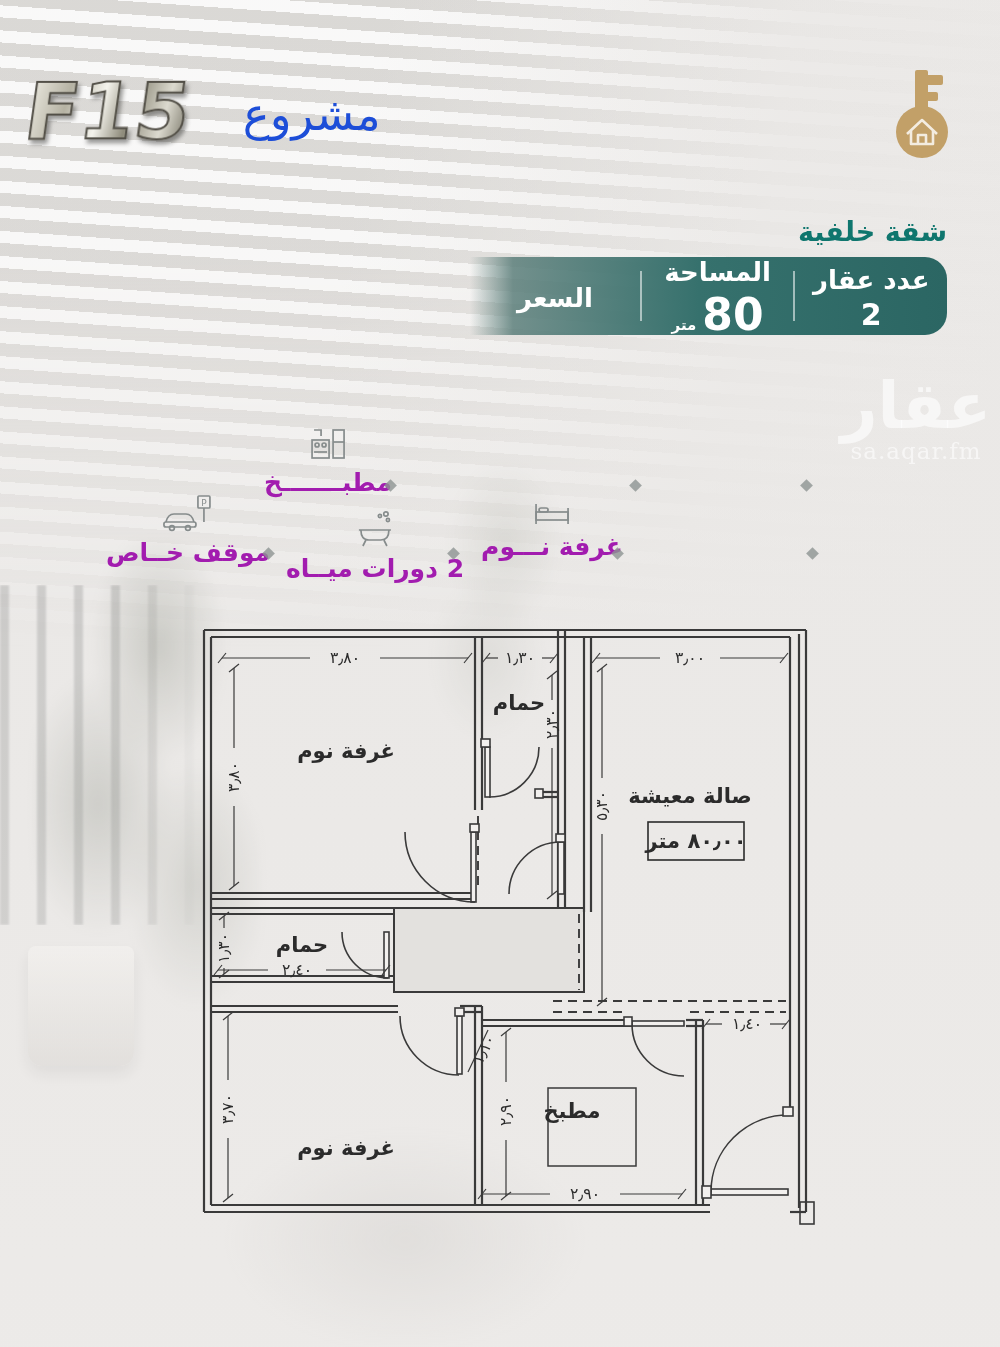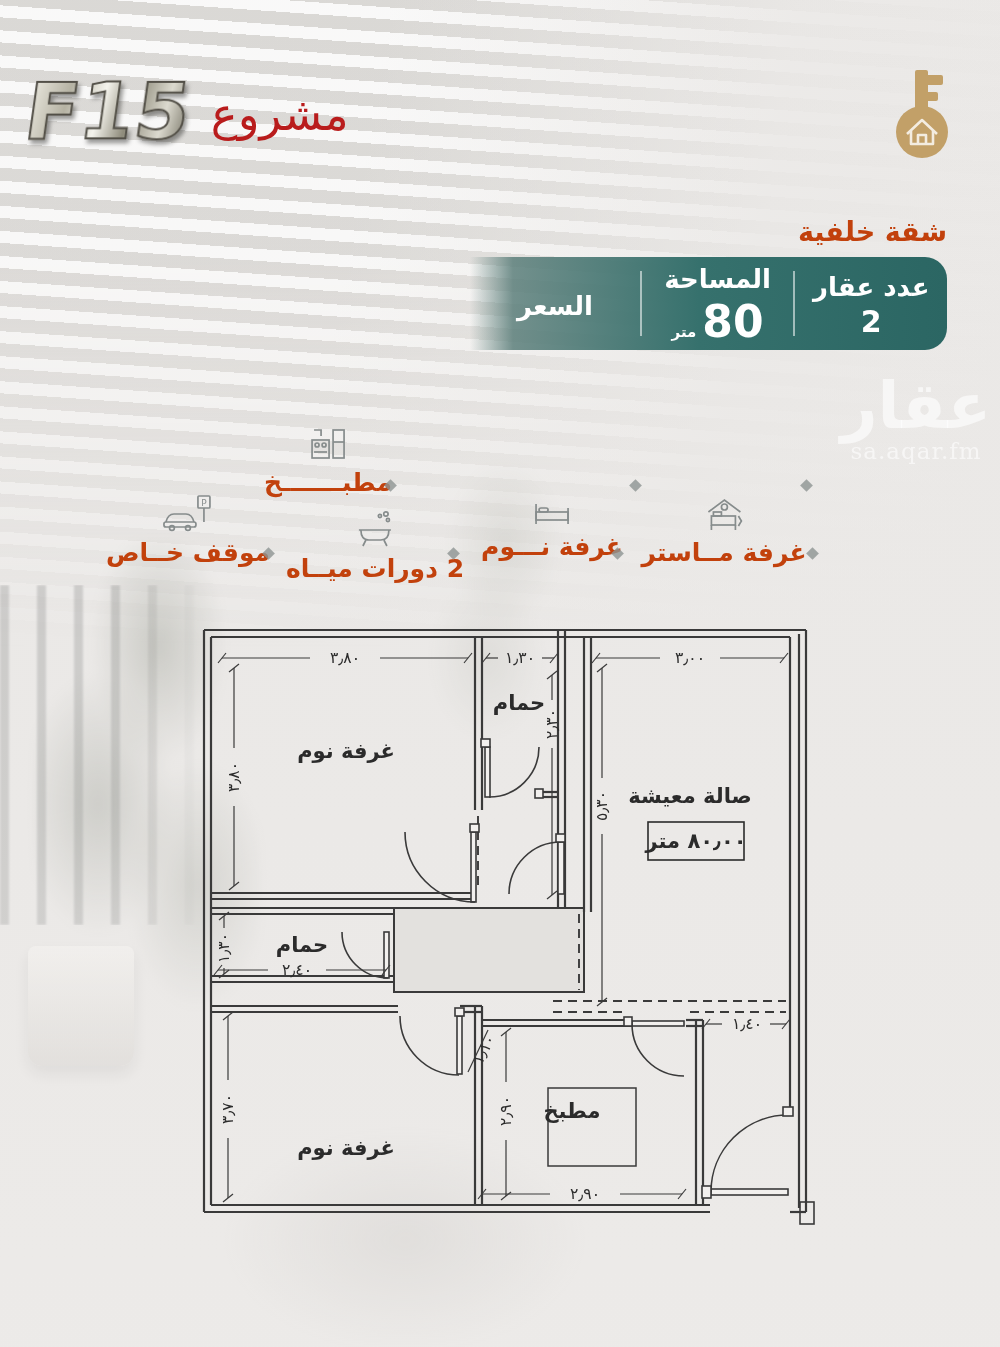--- a/index.html
+++ b/index.html
@@ -56,30 +56,30 @@
   
   .logo-row{position:absolute;left:26px;top:72px;display:flex;flex-direction:row;align-items:center;gap:20px;direction:ltr;z-index:5;}
   .f15{
     font-weight:bold;font-size:78px;line-height:1;letter-spacing:1px;
     transform:skewX(-8deg);
     background:linear-gradient(100deg,#efede4 0%,#b5b2a3 25%,#f4f3ec 45%,#8e8b7b 62%,#dcdacf 82%,#716e60 100%);
     -webkit-background-clip:text;background-clip:text;color:transparent;
     -webkit-text-stroke:2px #524f47;
     filter:drop-shadow(3px 4px 2px rgba(40,40,38,.45));
   }
-  .project-word{font-size:45px;color:#b91c1c;font-weight:500;padding-top:6px;}
+  .project-word{font-size:45px;color:#1d4ed8;font-weight:500;padding-top:6px;margin-left:32px;}
   .key-logo{position:absolute;left:891px;top:70px;z-index:5;}
   .apt-type{
     position:absolute;right:53px;top:216px;z-index:5;
-    font-size:27px;font-weight:bold;color:#c2410c;letter-spacing:.5px;
+    font-size:27px;font-weight:bold;color:#0f766e;letter-spacing:.5px;
   }
 
   
   .bar{
-    position:absolute;left:470px;top:257px;width:477px;height:93px;z-index:6;
+    position:absolute;left:470px;top:257px;width:477px;height:78px;z-index:6;
     border-radius:0 22px 22px 0;
     background:linear-gradient(to right,rgba(130,156,152,0) 0%,rgba(92,127,123,.85) 9%,#36716d 48%,#2b6663 100%);
     display:flex;flex-direction:row;align-items:stretch;
     color:#fff;direction:ltr;
   }
   .bar-sec{flex:1;display:flex;flex-direction:column;align-items:center;justify-content:center;gap:2px;padding-top:4px;}
   .bar-sec.price{flex:1.12;}
   .bar-label{font-size:26px;font-weight:bold;}
   .bar-value{font-size:30px;font-weight:bold;display:flex;align-items:baseline;gap:6px;}
   .bar-value .big{font-size:44px;}
@@ -88,21 +88,21 @@
   .riyal-svg{align-self:center;margin-top:6px;}
 
   
   .wm{position:absolute;left:826px;top:374px;width:180px;text-align:center;z-index:4;direction:rtl;}
   .wm-brand{font-size:64px;line-height:1;font-weight:bold;color:rgba(255,255,255,.62);}
   .wm-domain{font-size:23px;color:rgba(255,255,255,.58);letter-spacing:1px;font-family:"DejaVu Serif",serif;direction:ltr;}
 
   
   .feat{position:absolute;transform:translateX(-50%);text-align:center;z-index:5;}
   .feat .ficon{display:block;margin:0 auto 2px auto;}
-  .feat .flabel{font-size:25px;font-weight:bold;color:#c2410c;white-space:nowrap;}
+  .feat .flabel{font-size:25px;font-weight:bold;color:#a21caf;white-space:nowrap;}
   .bullet{position:absolute;width:9px;height:9px;background:#8d9392;transform:rotate(45deg);opacity:.8;z-index:5;}
 
   
   .plan{position:absolute;left:198px;top:620px;z-index:6;}
   .plan text{font-family:"DejaVu Sans",sans-serif;fill:#2b2b2b;}
   .room-label{font-size:21px;font-weight:600;}
   .dim-label{font-size:15.5px;}
 </style>
 </head>
 <body>
@@ -174,33 +174,20 @@
         <circle cx="17" cy="21" r="2"></circle>
         <path d="M7 28 L20 28"></path>
       </g>
     </svg>
     <div class="flabel">مطبـــــــخ</div>
   </div>
   <div class="bullet" style="left:802px;top:481px"></div>
   <div class="bullet" style="left:631px;top:481px"></div>
   <div class="bullet" style="left:386px;top:481px"></div>
 
-  <div class="feat" style="left:724px;top:496px">
-    <svg class="ficon" width="44" height="40" viewBox="0 0 44 40">
-      <g fill="none" stroke="#868c8c" stroke-width="1.7">
-        <path d="M6 16 L22 4 L38 16"></path>
-        <circle cx="22" cy="11" r="3"></circle>
-        <rect x="9" y="20" width="24" height="9"></rect>
-        <rect x="11" y="16" width="8" height="4"></rect>
-        <path d="M9 29 L9 34 M33 29 L33 34"></path>
-        <path d="M36 20 l3 5 l-3 5"></path>
-      </g>
-    </svg>
-    <div class="flabel">غرفة مــاستر</div>
-  </div>
   <div class="feat" style="left:552px;top:496px">
     <svg class="ficon" width="42" height="34" viewBox="0 0 42 34">
       <g fill="none" stroke="#868c8c" stroke-width="1.7">
         <path d="M5 8 L5 28"></path>
         <rect x="5" y="16" width="32" height="8"></rect>
         <rect x="8" y="12" width="9" height="4" rx="2"></rect>
         <path d="M37 12 L37 28"></path>
       </g>
     </svg>
     <div class="flabel">غرفة نـــوم</div>

